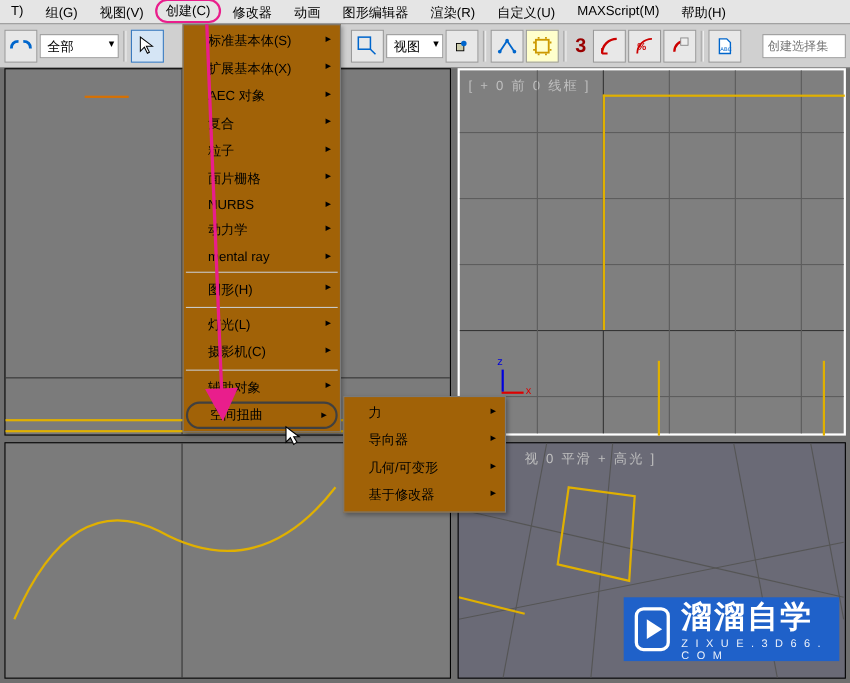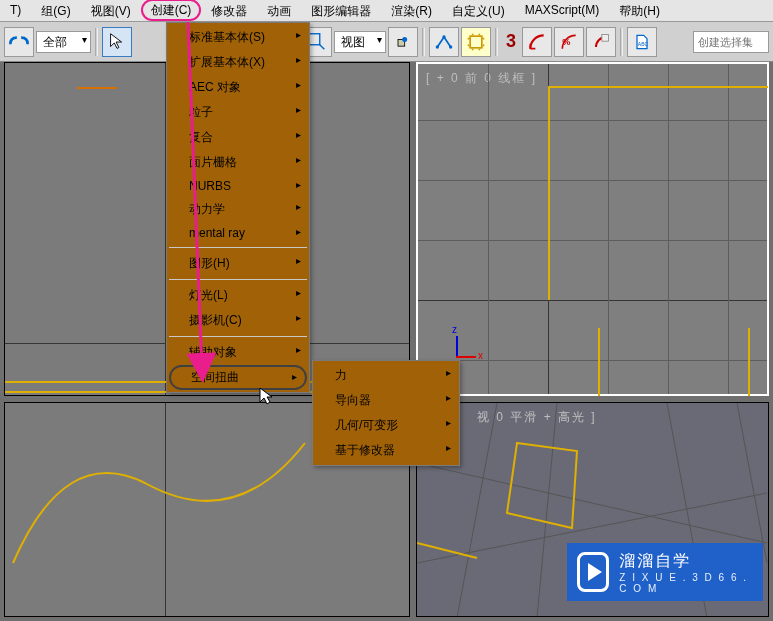--- a/index.html
+++ b/index.html
@@ -47,21 +47,21 @@
   .gizmo { position:absolute; width:40px; height:40px; }
   .gizmo .ax-x { position:absolute; left:20px; top:20px; width:20px; height:2px; background:#d00;}
   .gizmo .ax-y { position:absolute; left:20px; top:20px; width:2px; height:20px; background:#0b0; transform-origin:top; transform:rotate(180deg);}
   .gizmo .lbl-x { position:absolute; left:42px; top:14px; color:#d00; font-size:10px;}
   .gizmo .lbl-z { position:absolute; left:16px; top:-12px; color:#00d; font-size:10px;}
   
   .watermark { position:absolute; right:10px; bottom:20px; background:#1f61c9; width:196px; height:58px; display:flex; align-items:center; padding:6px 10px; color:#fff;}
   .wm-icon { width:40px; height:40px; border:3px solid #fff; border-radius:8px; display:flex; align-items:center; justify-content:center; margin-right:10px;}
   .wm-icon::before { content:""; width:0; height:0; border-left:14px solid #fff; border-top:9px solid transparent; border-bottom:9px solid transparent; margin-left:4px;}
   .wm-text { display:flex; flex-direction:column;}
-  .wm-title { font-size:16px; font-weight:normal; letter-spacing:2px;}
+  .wm-title { font-size:28px; font-weight:bold; letter-spacing:2px;}
   .wm-url { font-size:10px; letter-spacing:2px; opacity:0.9;}
   
   .sel-input { margin-left:auto; background:#fff; border:1px solid #999; height:22px; width:76px; font-size:11px; padding:0 4px;}
   
   svg.icon-snap { width:26px; height:26px;}
 </style>
 </head>
 <body>
 
 <div class="menubar">
@@ -77,21 +77,21 @@
   <div class="menu-item">MAXScript(M)</div>
   <div class="menu-item">帮助(H)</div>
 </div>
 
 <div class="toolbar">
   <div class="tb-btn">
       <svg class="icon-snap" viewBox="0 0 24 24">
         <path d="M4 14 Q4 8 10 8 M14 8 Q20 8 20 14" stroke="#0066cc" stroke-width="2.4" fill="none"></path>
       </svg>
     </div>
-  <div class="tb-dropdown" style="width:55px;">全部</div>
+  <div class="tb-dropdown" style="width:72px;">全部</div>
   <div class="tb-sep"></div>
   <div class="tb-btn active">
       <svg viewBox="0 0 24 24" width="22" height="22">
         <path d="M5 3 L5 17 L9 13 L12 19 L14 18 L11 12 L17 12 Z" fill="#fff" stroke="#000" stroke-width="1"></path>
       </svg>
     </div>
 
   <div style="width:166px;"></div>
 
   <div class="tb-btn">
@@ -202,22 +202,22 @@
       <path d="M 100 40 L 160 48 L 155 125 L 90 110 Z" stroke="#e0b000" stroke-width="2" fill="none"></path>
       <line x1="0" y1="140" x2="60" y2="155" stroke="#e0b000" stroke-width="2"></line>
     </svg>
   </div>
 </div>
 
 <div class="dropdown-menu main-menu">
   <div class="dd-item has-sub">标准基本体(S)</div>
   <div class="dd-item has-sub">扩展基本体(X)</div>
   <div class="dd-item has-sub">AEC 对象</div>
+  <div class="dd-item has-sub">复合</div>
   <div class="dd-item has-sub">粒子</div>
-  <div class="dd-item has-sub">复合</div>
   <div class="dd-item has-sub">面片栅格</div>
   <div class="dd-item has-sub">NURBS</div>
   <div class="dd-item has-sub">动力学</div>
   <div class="dd-item has-sub">mental ray</div>
   <div class="dd-sep"></div>
   <div class="dd-item has-sub">图形(H)</div>
   <div class="dd-sep"></div>
   <div class="dd-item has-sub">灯光(L)</div>
   <div class="dd-item has-sub">摄影机(C)</div>
   <div class="dd-sep"></div>

